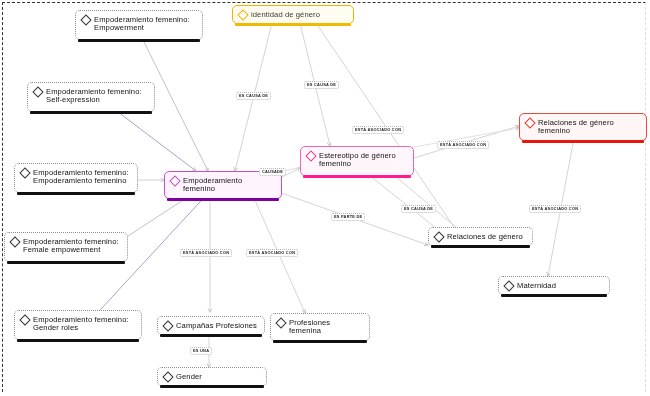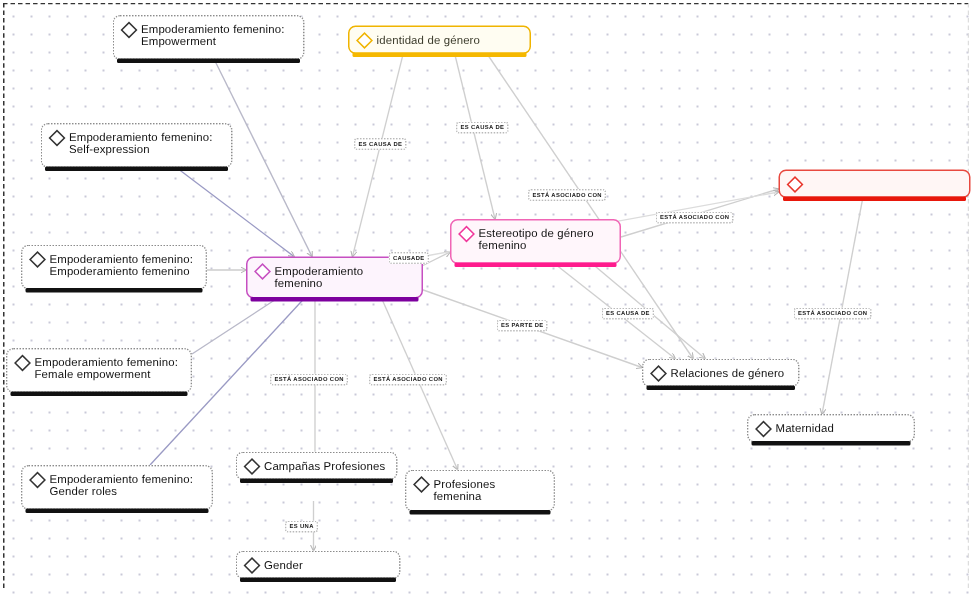--- a/index.html
+++ b/index.html
@@ -164,33 +164,34 @@
       </g>
   </svg>
 
   <div id="node-layer">
       <div class="node plain" style="left: 75px; top: 10px; width: 128px; min-height: 30px;">
         <span class="dia"></span>
         <span class="lbl">Empoderamiento femenino:
 Empowerment</span>
         <span class="bar"></span>
       </div>
-      <div class="node yellow" style="left: 232px; top: 5px; width: 122px; min-height: 18px; margin-top: 12px;">
+      <div class="node yellow" style="left: 232px; top: 5px; width: 122px; min-height: 18px;">
         <span class="dia"></span>
         <span class="lbl">identidad de género</span>
         <span class="bar"></span>
       </div>
       <div class="node plain" style="left: 27px; top: 82px; width: 128px; min-height: 30px;">
         <span class="dia"></span>
         <span class="lbl">Empoderamiento femenino:
 Self-expression</span>
         <span class="bar"></span>
       </div>
       <div class="node red" style="left: 519px; top: 113px; width: 128px; min-height: 18px;">
         <span class="dia"></span>
+        <span class="lbl">Relaciones de género femenino</span>
         <span class="bar"></span>
       </div>
       <div class="node pink" style="left: 300px; top: 146px; width: 114px; min-height: 30px;">
         <span class="dia"></span>
         <span class="lbl">Estereotipo de género
 femenino</span>
         <span class="bar"></span>
       </div>
       <div class="node plain" style="left: 14px; top: 163px; width: 124px; min-height: 30px;">
         <span class="dia"></span>
@@ -202,37 +203,37 @@
         <span class="dia"></span>
         <span class="lbl">Empoderamiento femenino</span>
         <span class="bar"></span>
       </div>
       <div class="node plain" style="left: 4px; top: 232px; width: 124px; min-height: 30px;">
         <span class="dia"></span>
         <span class="lbl">Empoderamiento femenino:
 Female empowerment</span>
         <span class="bar"></span>
       </div>
-      <div class="node plain" style="left: 428px; top: 239px; width: 105px; min-height: 18px;">
+      <div class="node plain" style="left: 428px; top: 227px; width: 105px; min-height: 18px;">
         <span class="dia"></span>
         <span class="lbl">Relaciones de género</span>
         <span class="bar"></span>
       </div>
       <div class="node plain" style="left: 498px; top: 276px; width: 112px; min-height: 18px;">
         <span class="dia"></span>
         <span class="lbl">Maternidad</span>
         <span class="bar"></span>
       </div>
       <div class="node plain" style="left: 14px; top: 310px; width: 128px; min-height: 30px;">
         <span class="dia"></span>
         <span class="lbl">Empoderamiento femenino:
 Gender roles</span>
         <span class="bar"></span>
       </div>
-      <div class="node plain" style="left: 157px; top: 301px; width: 108px; min-height: 18px;">
+      <div class="node plain" style="left: 157px; top: 316px; width: 108px; min-height: 18px;">
         <span class="dia"></span>
         <span class="lbl">Campañas Profesiones</span>
         <span class="bar"></span>
       </div>
       <div class="node plain" style="left: 270px; top: 313px; width: 100px; min-height: 18px;">
         <span class="dia"></span>
         <span class="lbl">Profesiones femenina</span>
         <span class="bar"></span>
       </div>
       <div class="node plain" style="left: 157px; top: 367px; width: 110px; min-height: 18px;">

